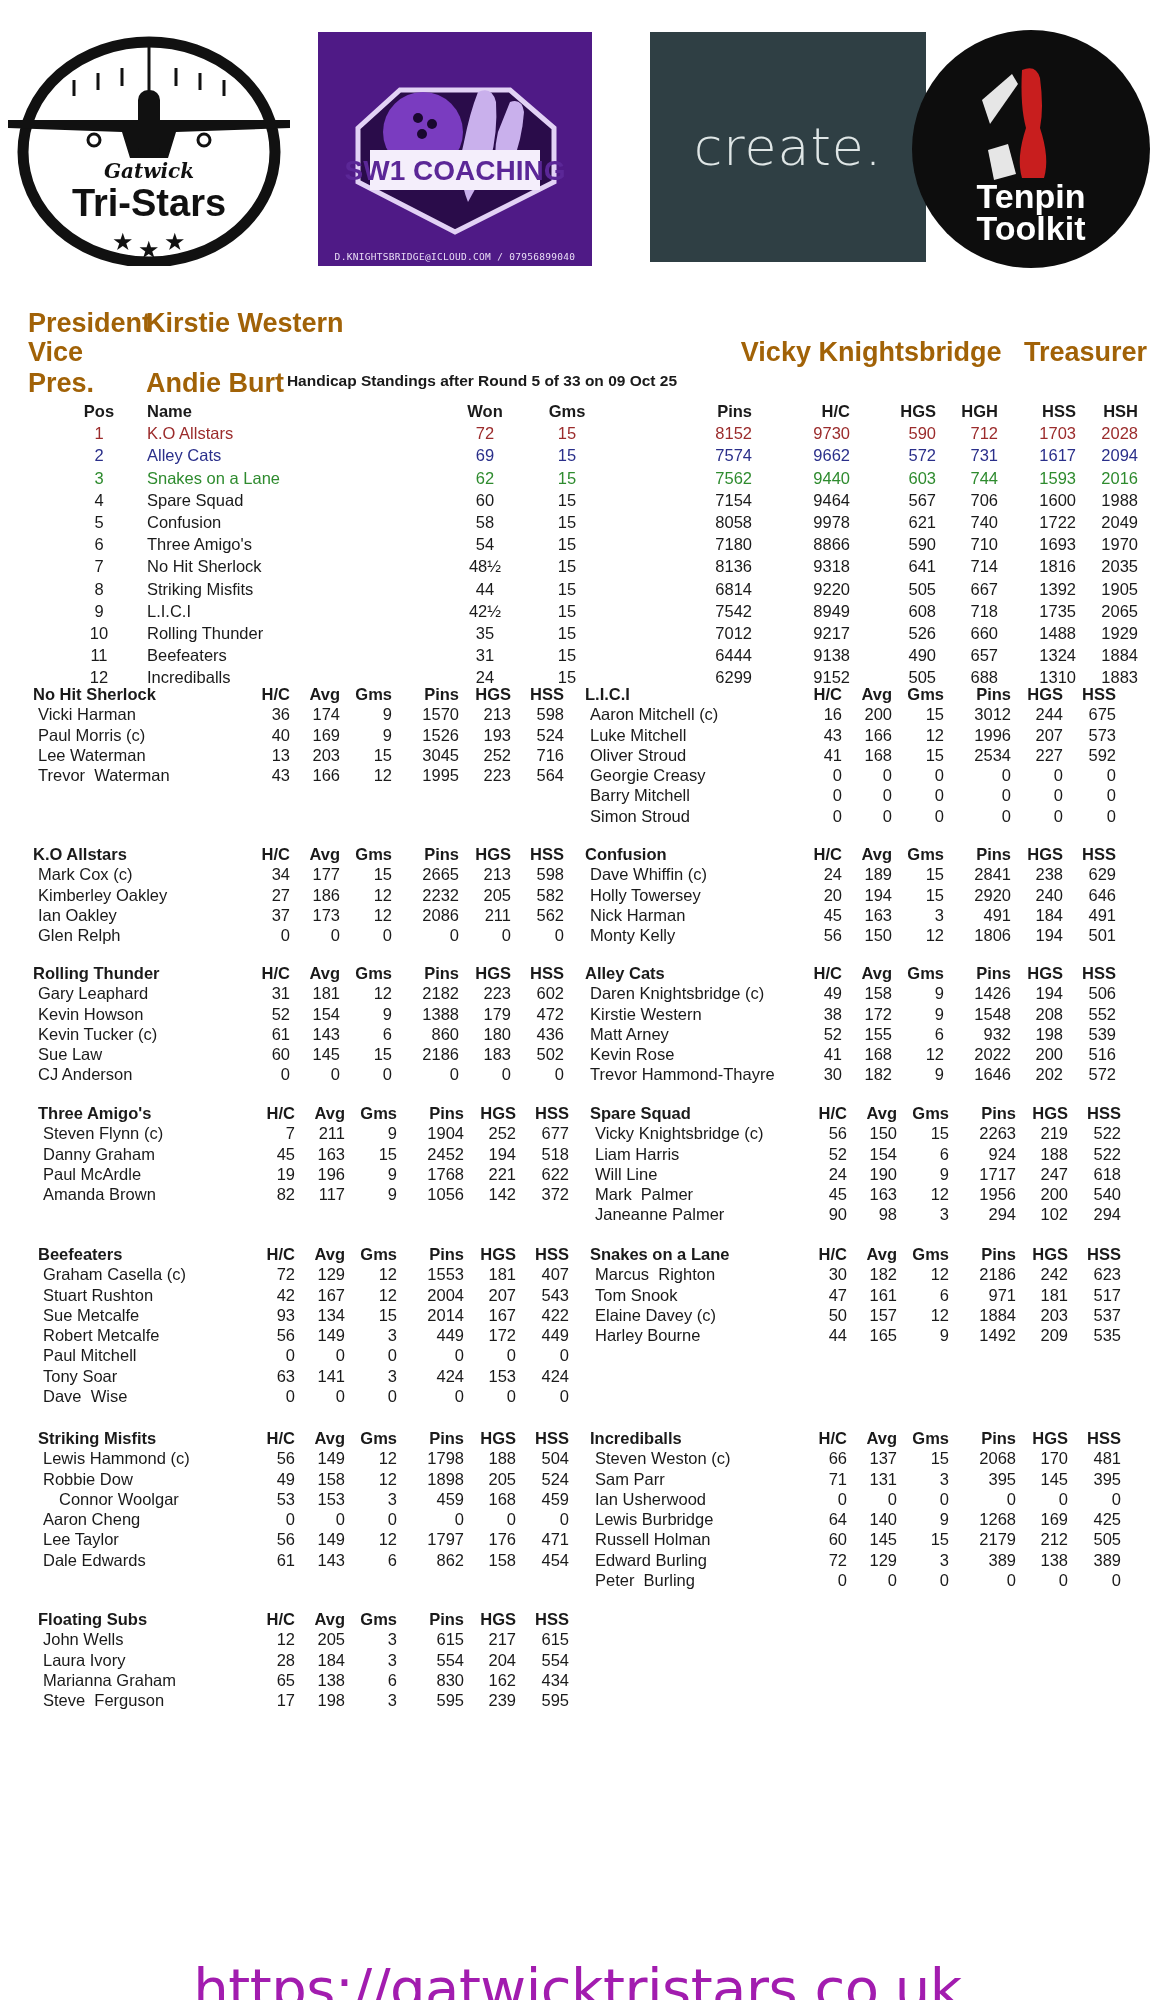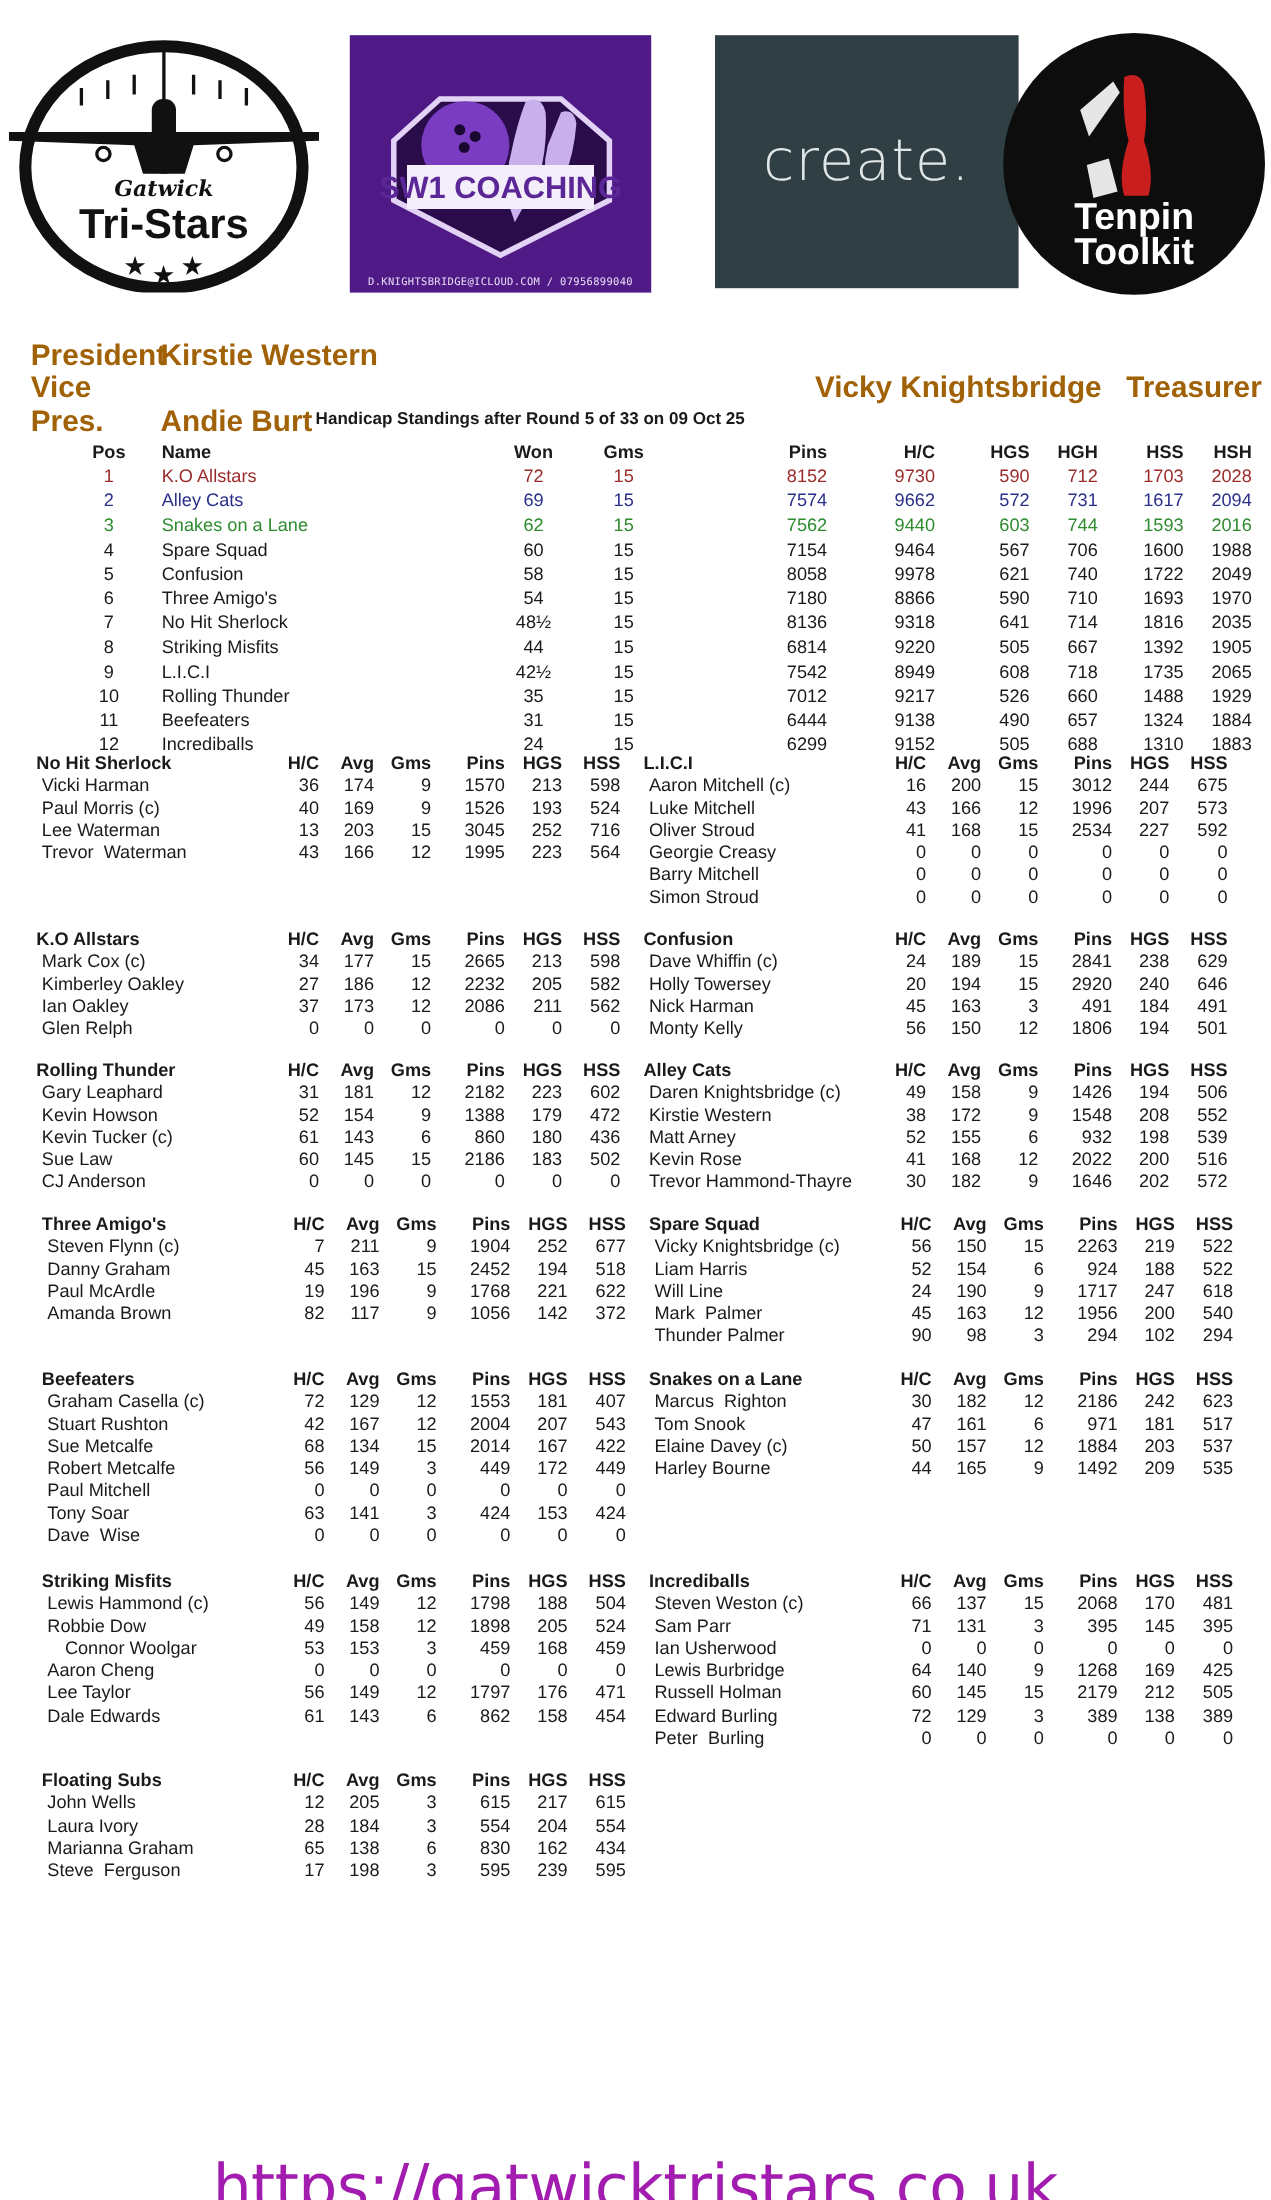--- a/index.html
+++ b/index.html
@@ -682,21 +682,21 @@
       <div class="row pl">
         <span class="t-name" style="white-space: pre;">Mark  Palmer</span>
         <span class="t-hc">45</span>
         <span class="t-avg">163</span>
         <span class="t-gms">12</span>
         <span class="t-pins">1956</span>
         <span class="t-hgs">200</span>
         <span class="t-hss">540</span>
       </div>
       <div class="row pl">
-        <span class="t-name" style="white-space: pre;">Thunder Palmer</span>
+        <span class="t-name" style="white-space: pre;">Janeanne Palmer</span>
         <span class="t-hc">90</span>
         <span class="t-avg">98</span>
         <span class="t-gms">3</span>
         <span class="t-pins">294</span>
         <span class="t-hgs">102</span>
         <span class="t-hss">294</span>
       </div>
     </div>
     <div class="team" style="left: 38px; top: 1244px; width: 540px;">
       <div class="row th">
@@ -721,21 +721,21 @@
         <span class="t-name" style="white-space: pre;">Stuart Rushton</span>
         <span class="t-hc">42</span>
         <span class="t-avg">167</span>
         <span class="t-gms">12</span>
         <span class="t-pins">2004</span>
         <span class="t-hgs">207</span>
         <span class="t-hss">543</span>
       </div>
       <div class="row pl">
         <span class="t-name" style="white-space: pre;">Sue Metcalfe</span>
-        <span class="t-hc">68</span>
+        <span class="t-hc">93</span>
         <span class="t-avg">134</span>
         <span class="t-gms">15</span>
         <span class="t-pins">2014</span>
         <span class="t-hgs">167</span>
         <span class="t-hss">422</span>
       </div>
       <div class="row pl">
         <span class="t-name" style="white-space: pre;">Robert Metcalfe</span>
         <span class="t-hc">56</span>
         <span class="t-avg">149</span>

